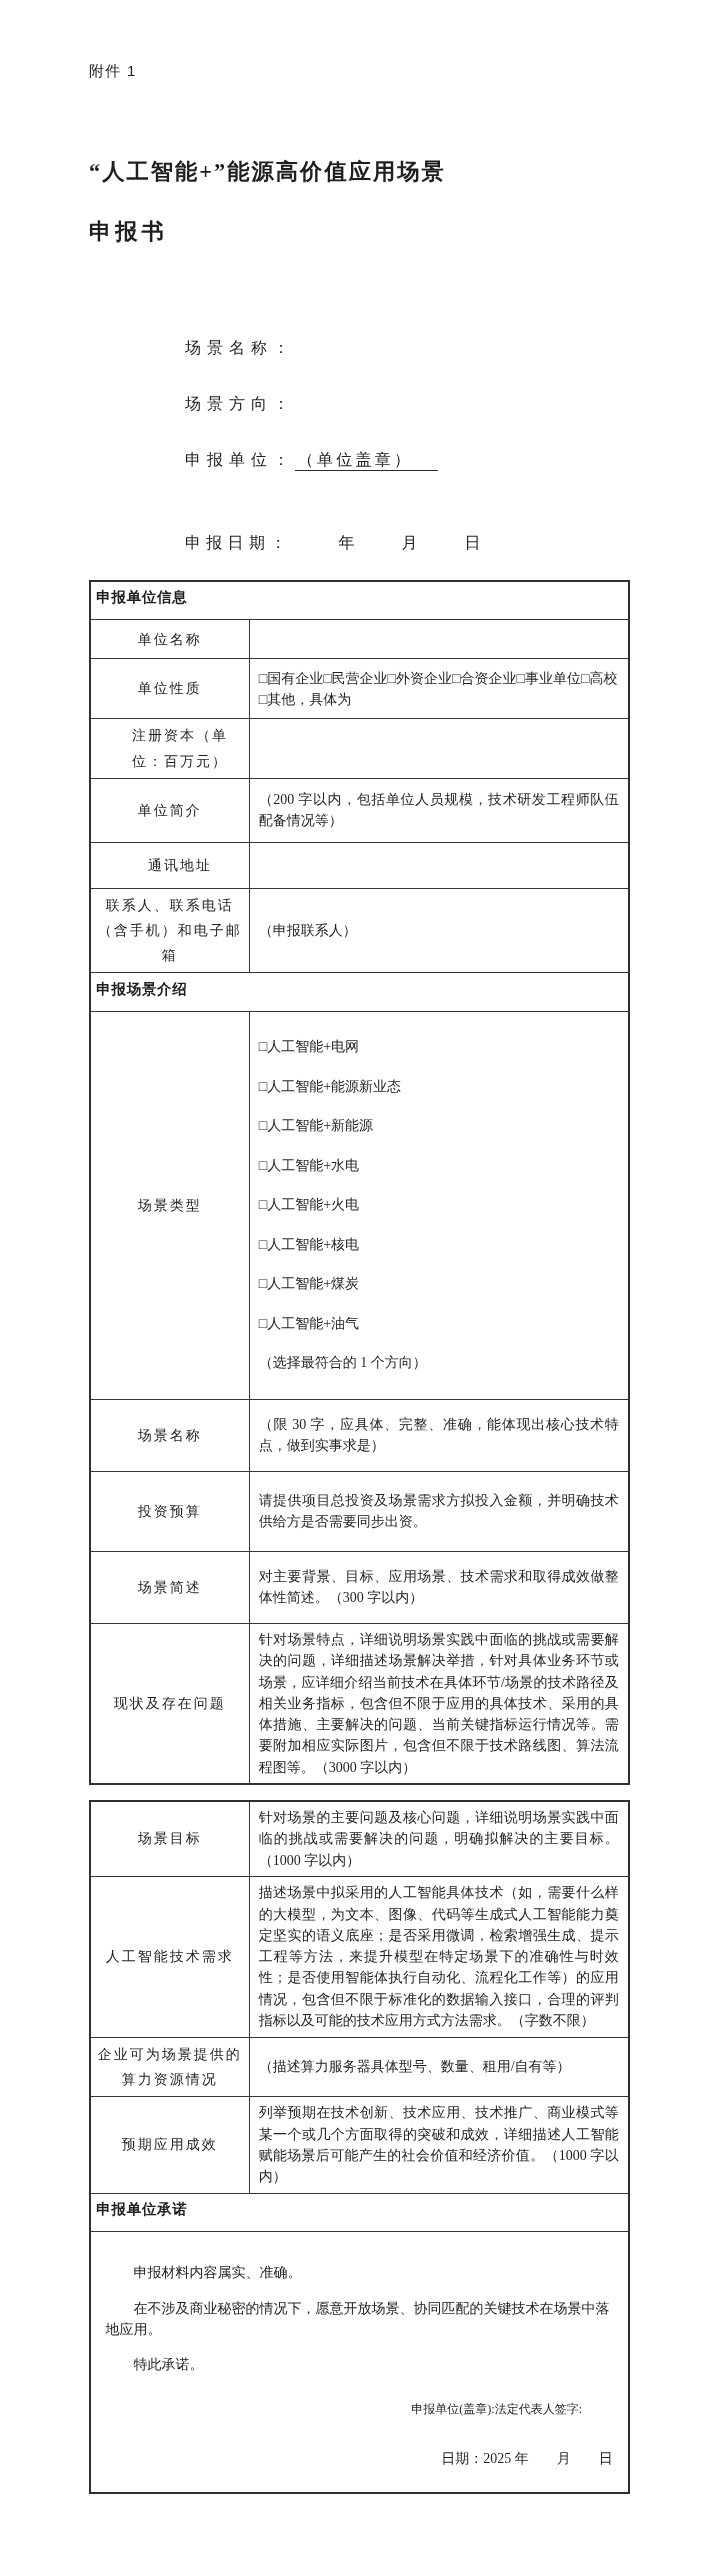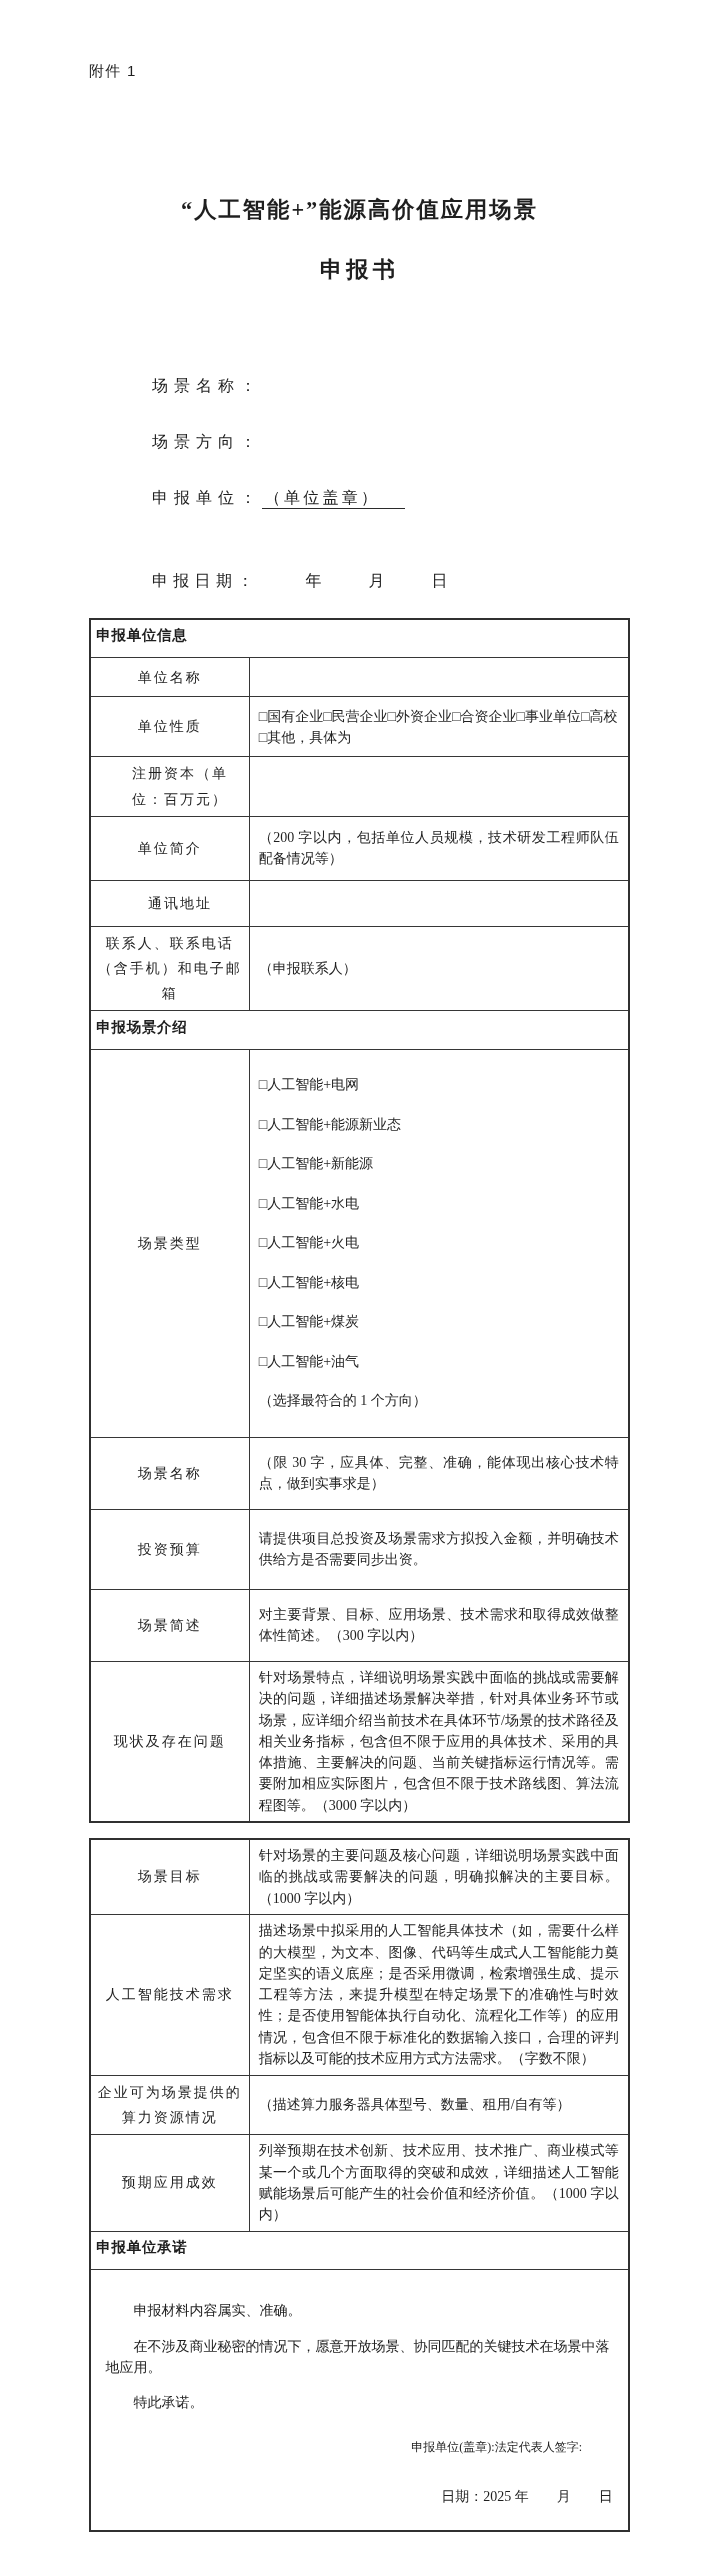--- a/index.html
+++ b/index.html
@@ -7,24 +7,24 @@
     width:710px;height:2576px;overflow:hidden;background:#ffffff;color:#1f1f1f;
     font-family:"Liberation Serif","DejaVu Serif",serif;
   }
   .page{padding:62px 80px 0 89px;}
 
   .attachment{
     font-family:"Liberation Sans","DejaVu Sans",sans-serif;
     font-weight:normal;font-size:15px;line-height:1.2;letter-spacing:1.3px;
   }
 
-  .doc-title{margin-top:116px;text-align:center;font-weight:bold;font-size:22.3px;letter-spacing:2px;line-height:1.25;}
+  .doc-title{margin-top:78px;font-weight:bold;font-size:22.3px;letter-spacing:2px;line-height:1.25;}
   .doc-title .line2{margin-top:32px;letter-spacing:4px;}
 
-  .cover{margin-top:92px;margin-left:63px;font-size:16px;}
+  .cover{margin-top:92px;margin-left:96px;font-size:16px;}
   .cover-row{margin-bottom:35px;letter-spacing:6px;}
   .applicant-value{letter-spacing:3.3px;border-bottom:1.3px solid #2b2b2b;padding:0 25px 2px 2.6px;}
   .date-row{margin-top:62px;letter-spacing:5.3px;margin-bottom:0;}
   .date-row .ymd{display:inline-block;margin-left:47px;letter-spacing:0;}
 
   table{border-collapse:collapse;width:541px;table-layout:fixed;border:2px solid #303030;}
   #table1{margin-top:26px;}
   #table2{margin-top:14.5px;}
   td{border:1.1px solid #363636;}
 

